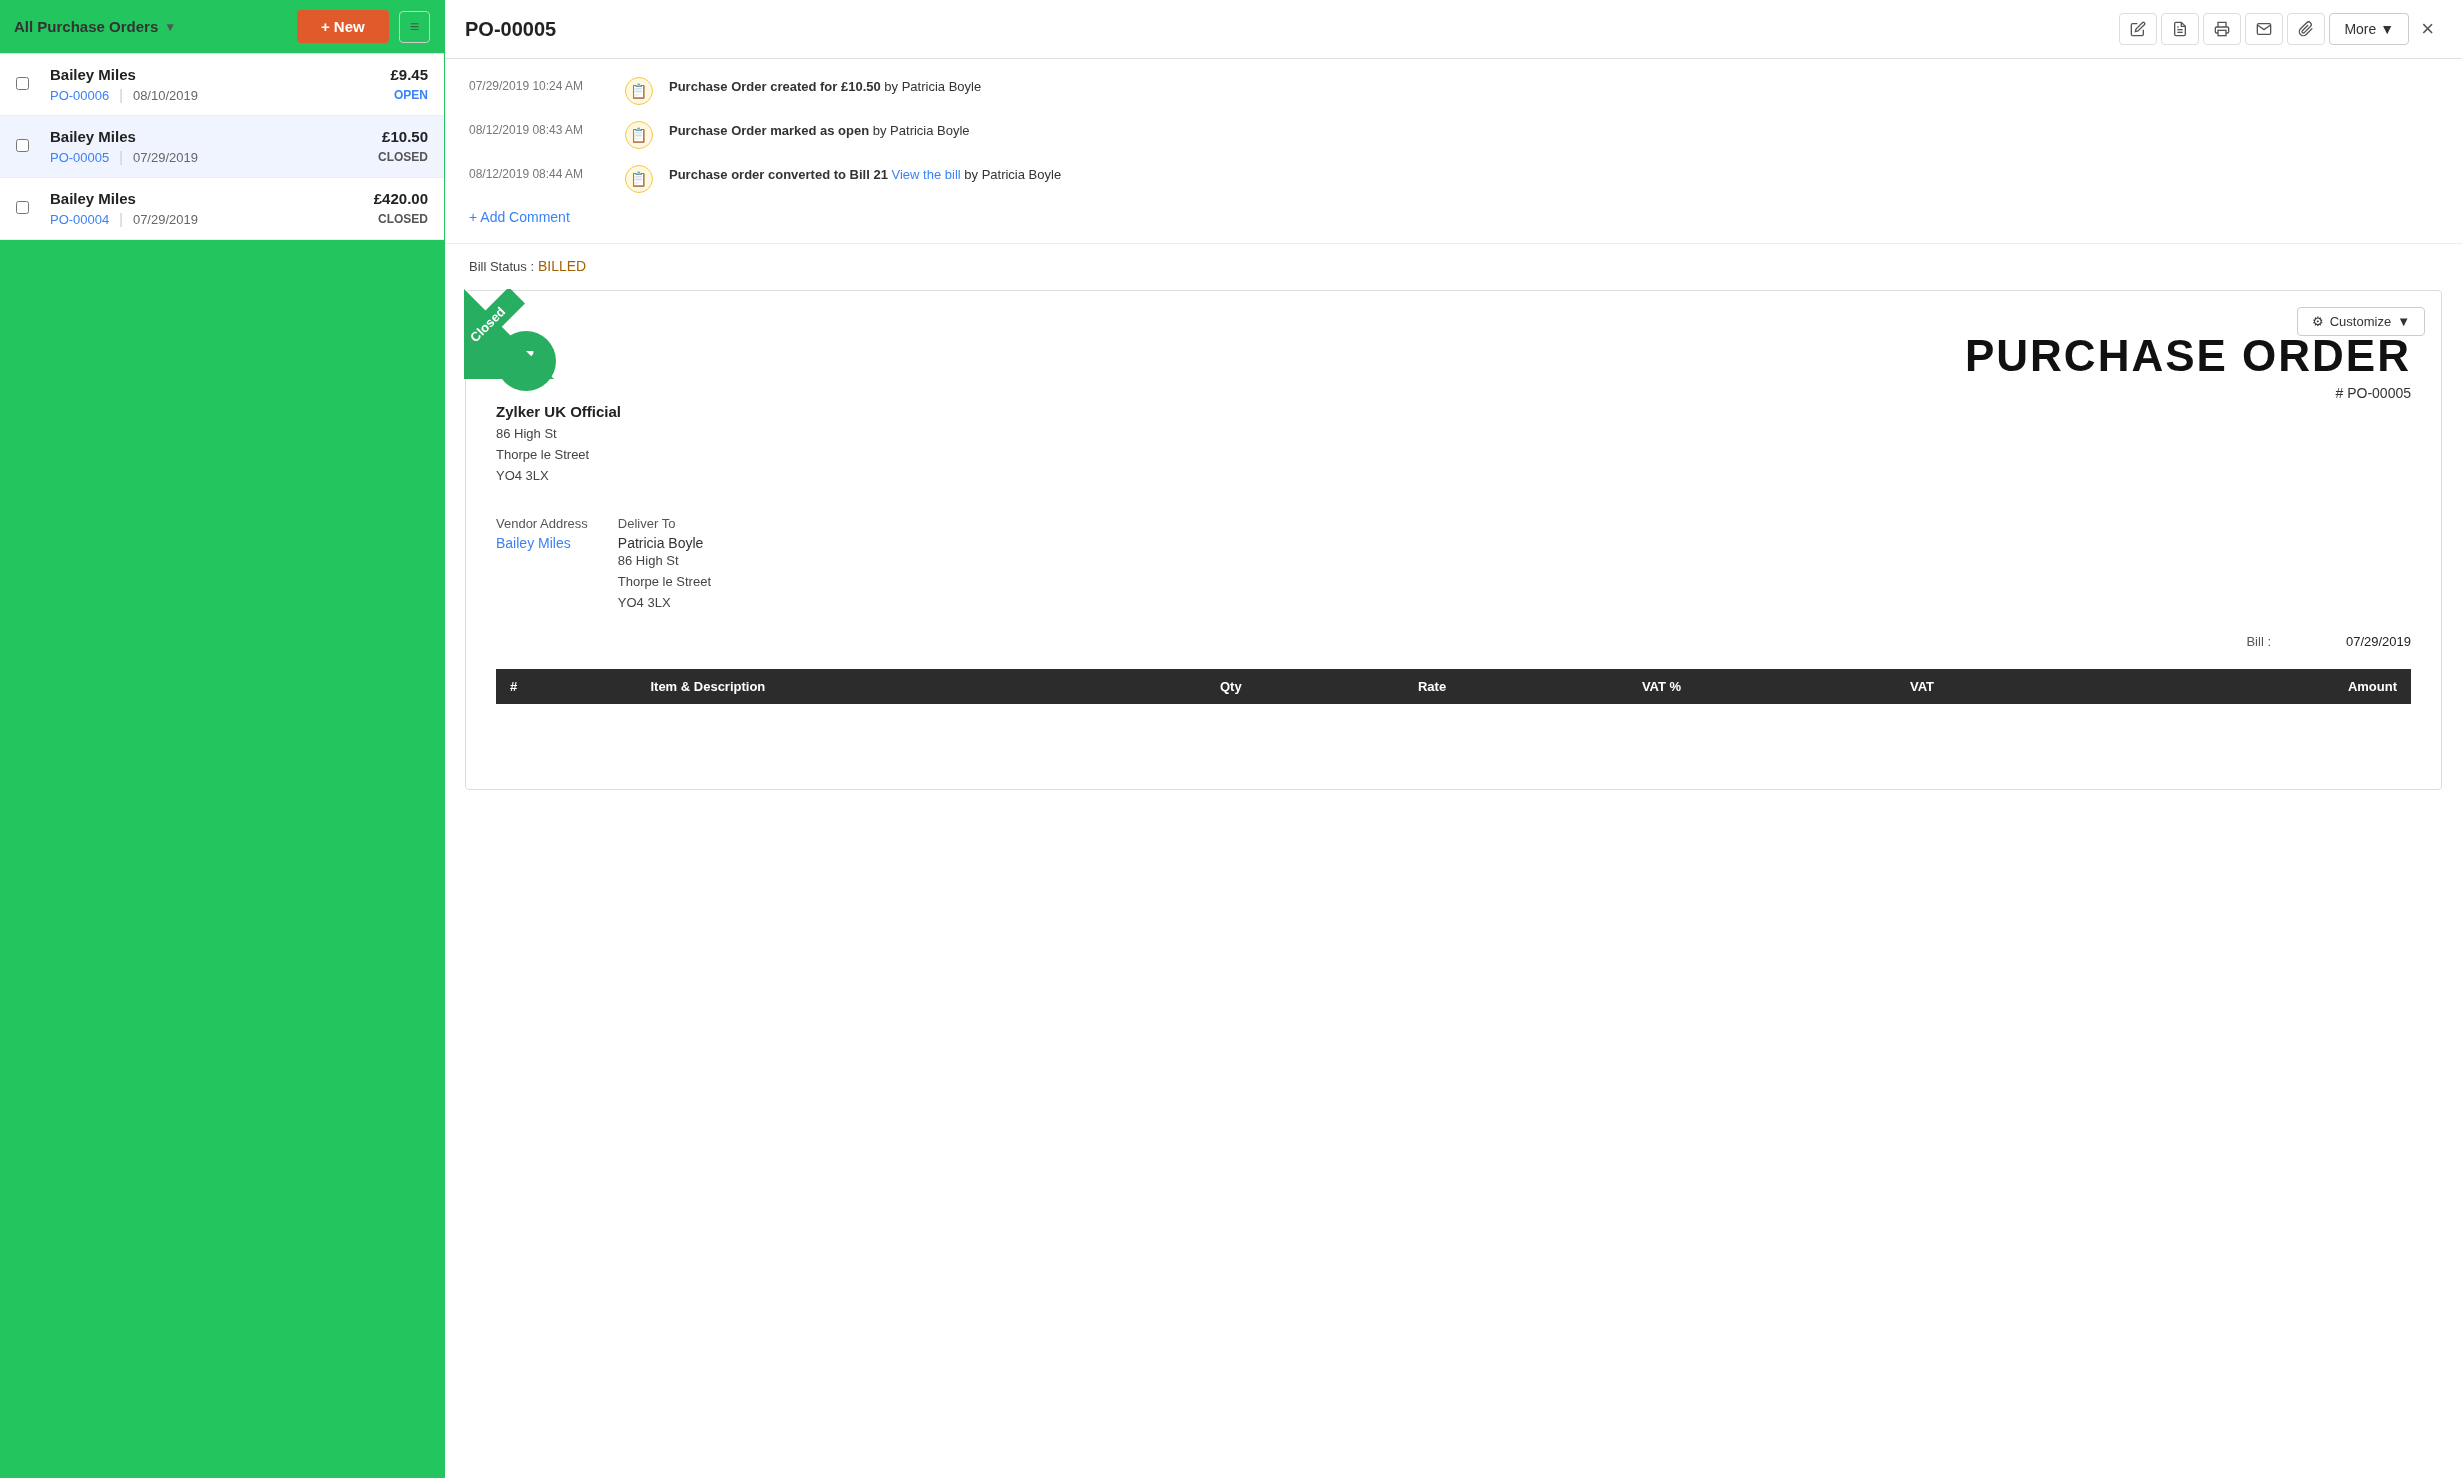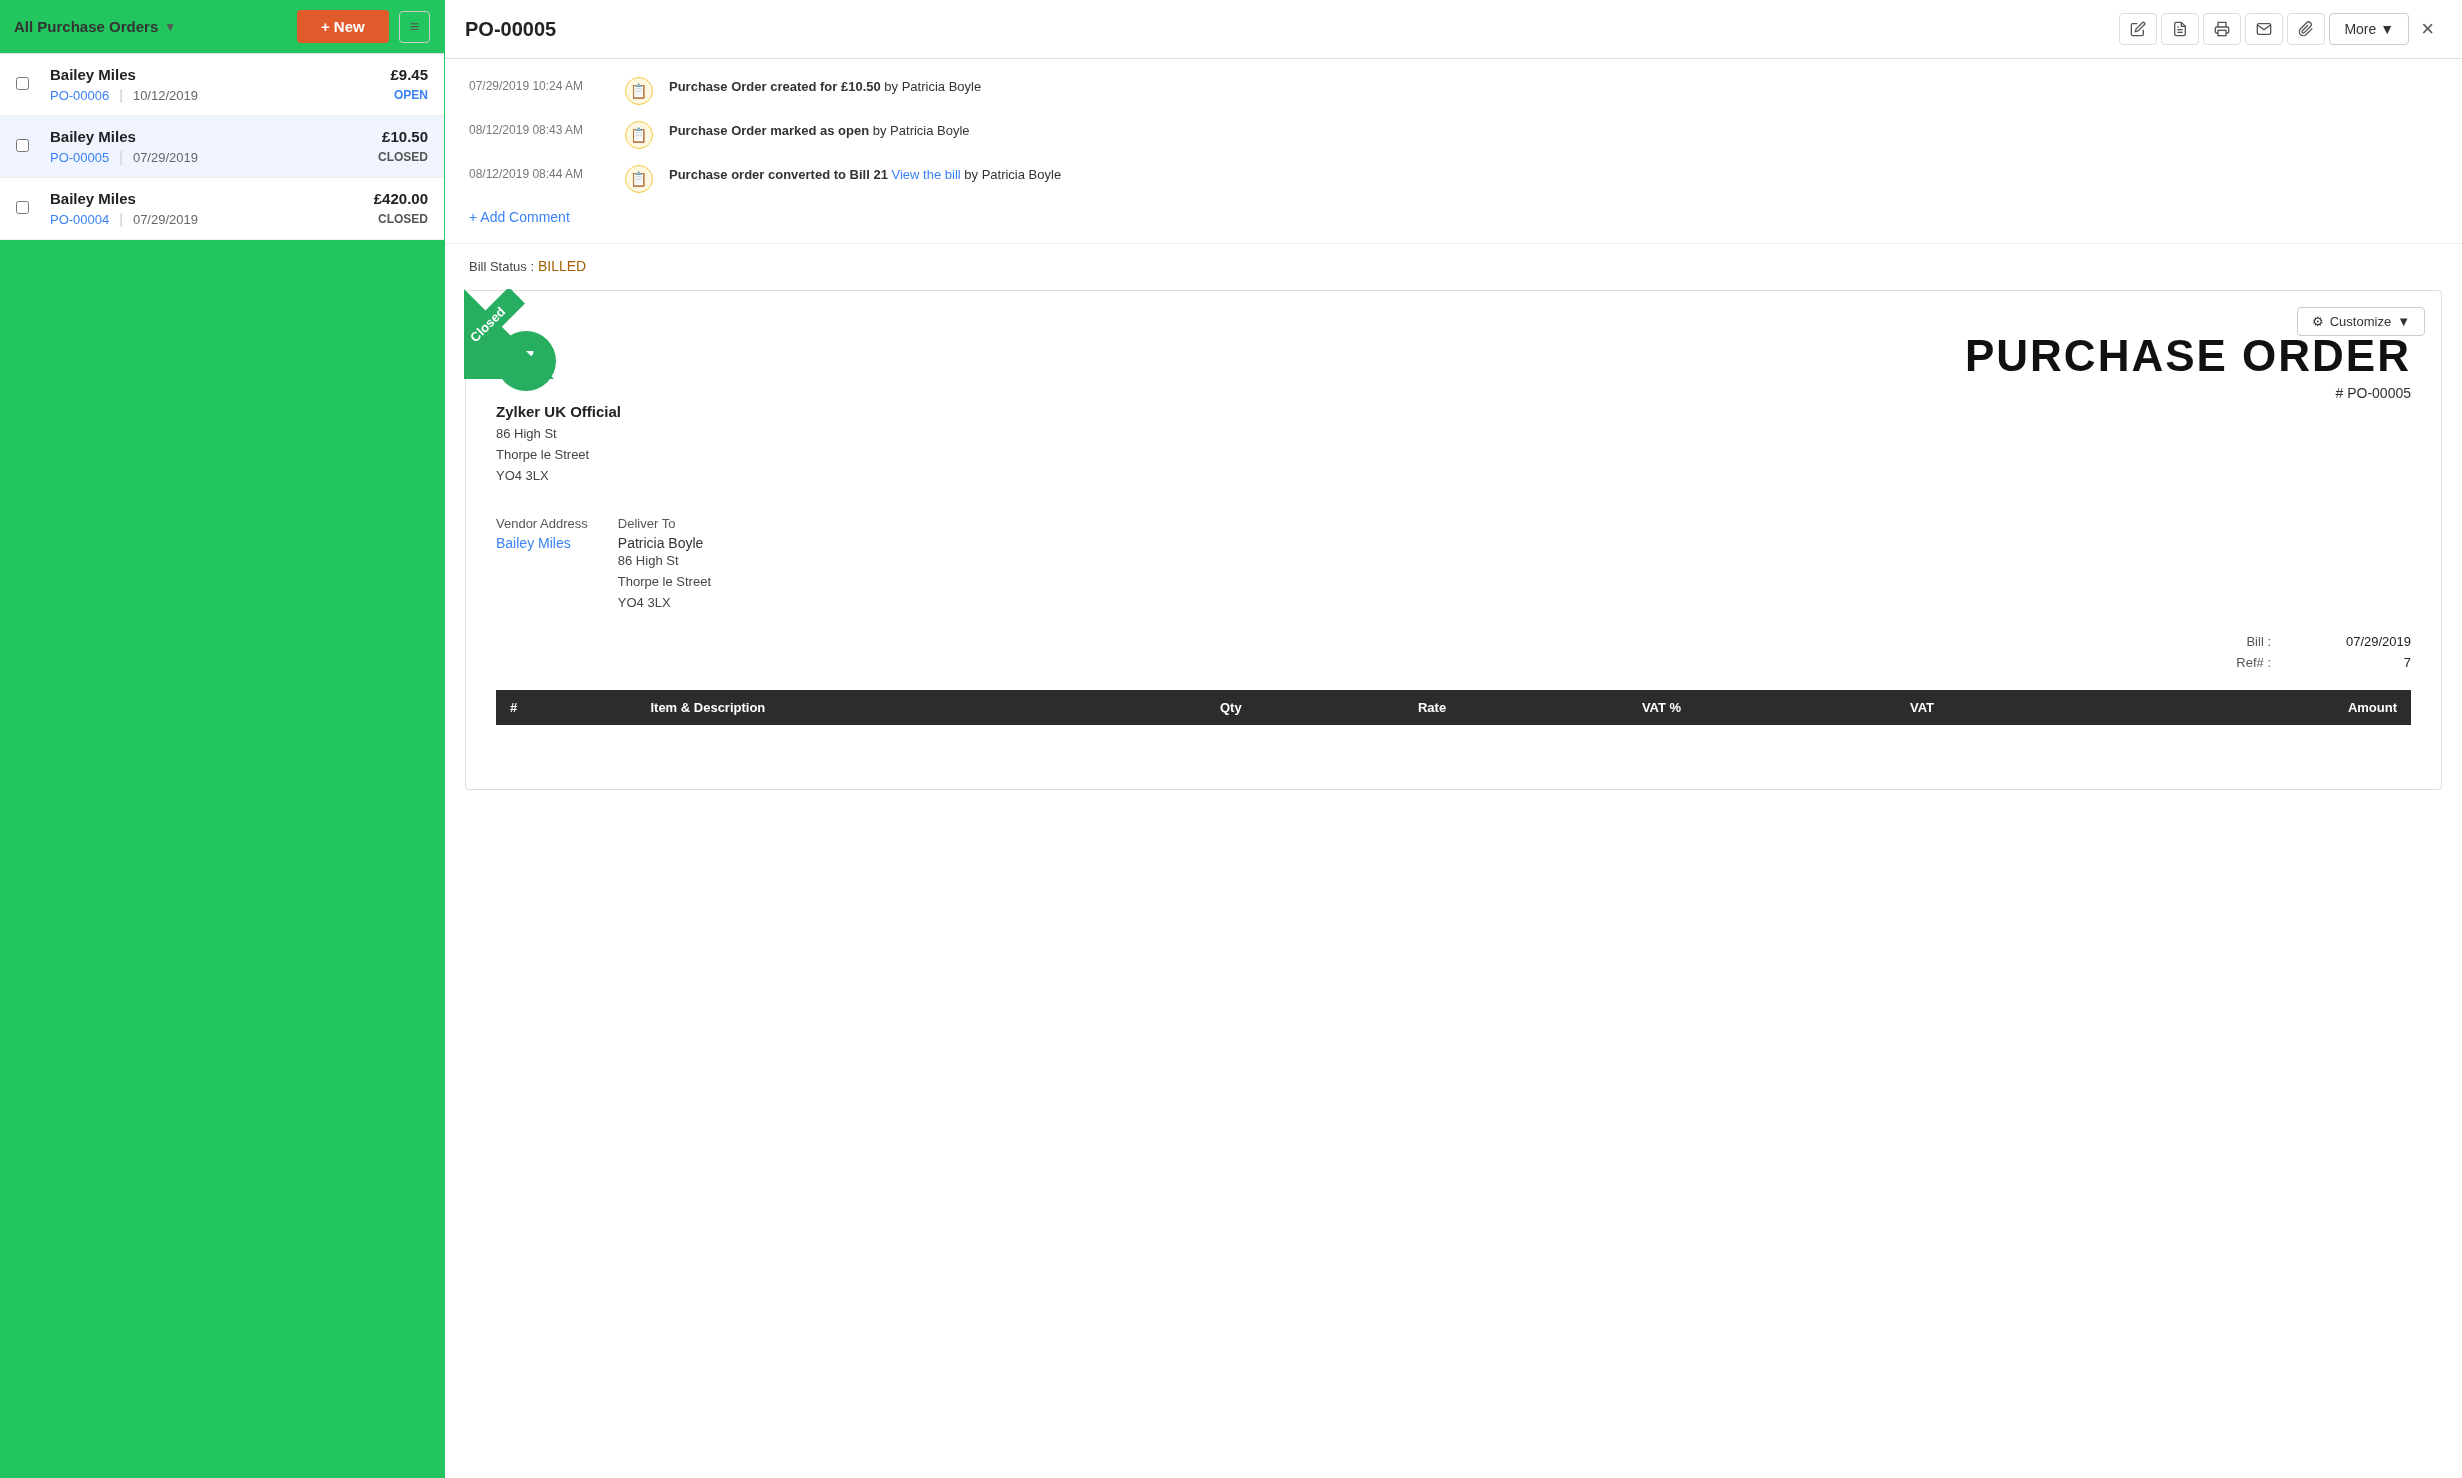--- a/index.html
+++ b/index.html
@@ -322,21 +322,21 @@
           <input type="checkbox" style="">
         </div>
         <div style="flex:1">
           <div class="po-item-top">
             <span class="po-customer-name">Bailey Miles</span>
             <span class="po-amount">£9.45</span>
           </div>
           <div class="po-item-bottom">
             <a class="po-number">PO-00006</a>
             <span class="separator">|</span>
-            <span class="po-date">10/12/2019</span>
+            <span class="po-date">08/10/2019</span>
             <span class="po-status-open">OPEN</span>
           </div>
         </div>
       </div>
     </div>
 
     <div class="po-item selected">
       <div class="po-item-row">
         <div class="checkbox-col">
           <input type="checkbox" style="">
@@ -504,24 +504,20 @@
           <div>YO4 3LX</div>
         </div>
       </div>
     </div>
 
     <div class="doc-meta-section">
       <div class="doc-meta-row">
         <span class="meta-label">Bill :</span>
         <span class="meta-value">07/29/2019</span>
       </div>
-      <div class="doc-meta-row">
-        <span class="meta-label">Ref# :</span>
-        <span class="meta-value">7</span>
-      </div>
     </div>
 
     <table class="po-table">
       <thead>
         <tr>
           <th>#</th>
           <th>Item &amp; Description</th>
           <th>Qty</th>
           <th>Rate</th>
           <th>VAT %</th>

